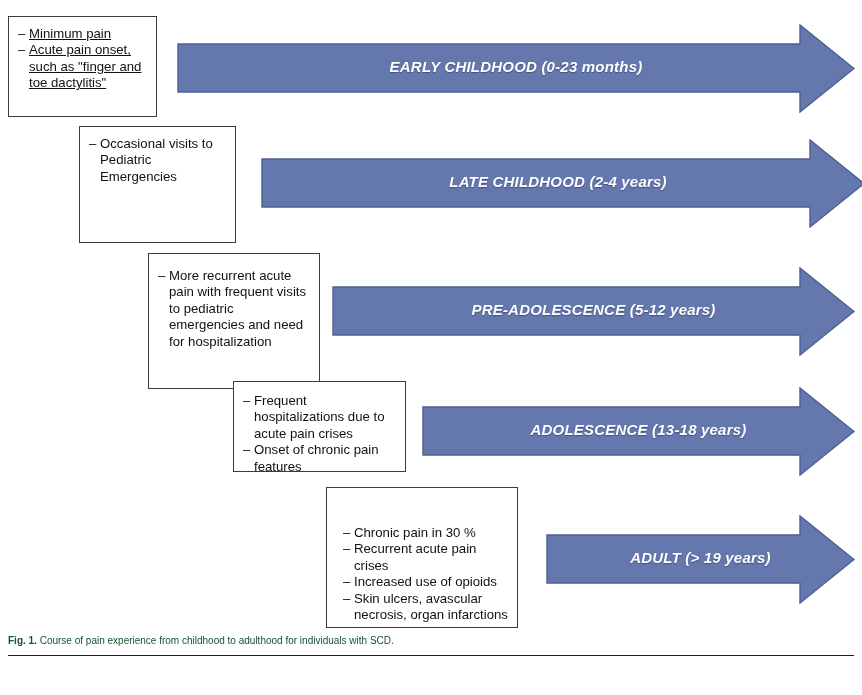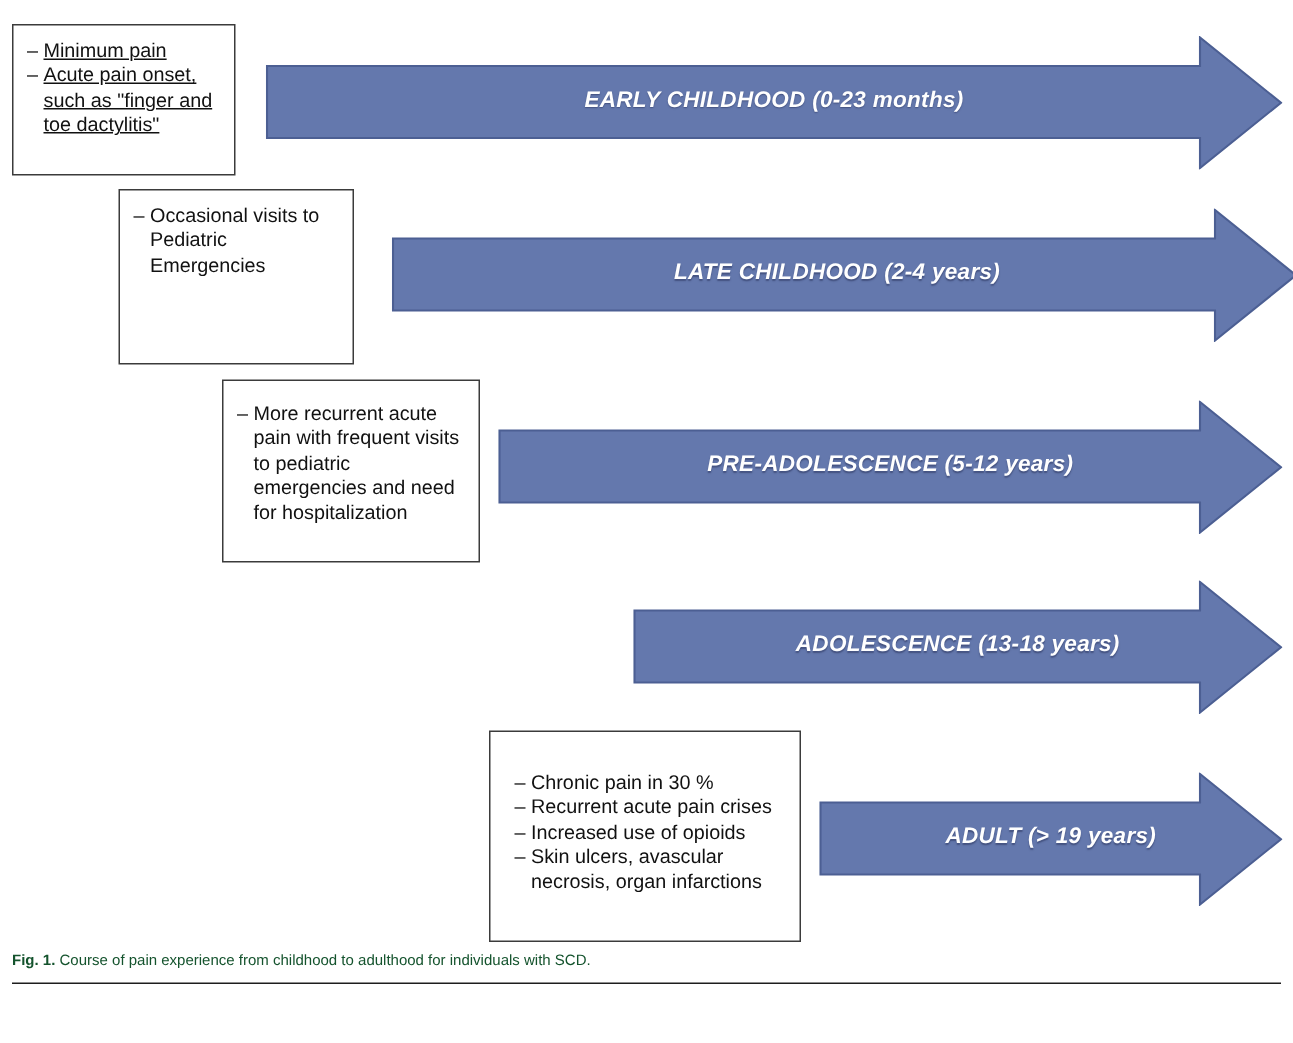--- a/index.html
+++ b/index.html
@@ -133,28 +133,34 @@
         <li>Acute pain onset, such as "finger and toe dactylitis"</li>
       </ul>
     </div>
 
     <div class="txtbox" style="left:79px;top:126px;width:157px;height:117px;">
       <ul>
         <li>Occasional visits to Pediatric Emergencies</li>
       </ul>
     </div>
 
-    <div class="txtbox" style="left:148px;top:253px;width:172px;height:122px;padding-top:14px;">
+    <div class="txtbox" style="left:148px;top:253px;width:172px;height:136px;padding-top:14px;">
       <ul>
         <li>More recurrent acute pain with frequent visits to pediatric emergencies and need for hospitalization</li>
       </ul>
     </div>
 
+    <div class="txtbox" style="left:233px;top:381px;width:173px;height:91px;padding-top:11px;">
+      <ul>
+        <li>Frequent hospitalizations due to acute pain crises</li>
+        <li>Onset of chronic pain features</li>
+      </ul>
+    </div>
 
-    <div class="txtbox" style="left:326px;top:487px;width:208px;height:141px;padding:26px 8px 8px 16px;">
+    <div class="txtbox" style="left:326px;top:487px;width:192px;height:141px;padding:37px 8px 8px 16px;">
       <ul>
         <li>Chronic pain in 30 %</li>
         <li>Recurrent acute pain crises</li>
         <li>Increased use of opioids</li>
         <li>Skin ulcers, avascular necrosis, organ infarctions</li>
       </ul>
     </div>
 
   </div>
 

